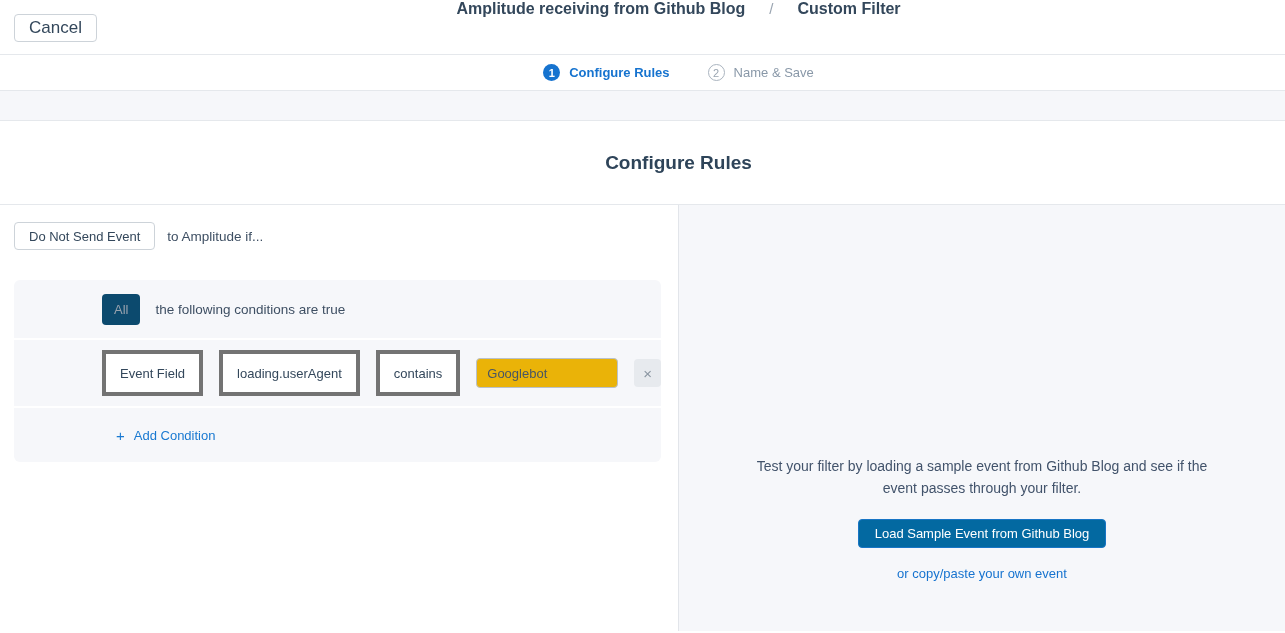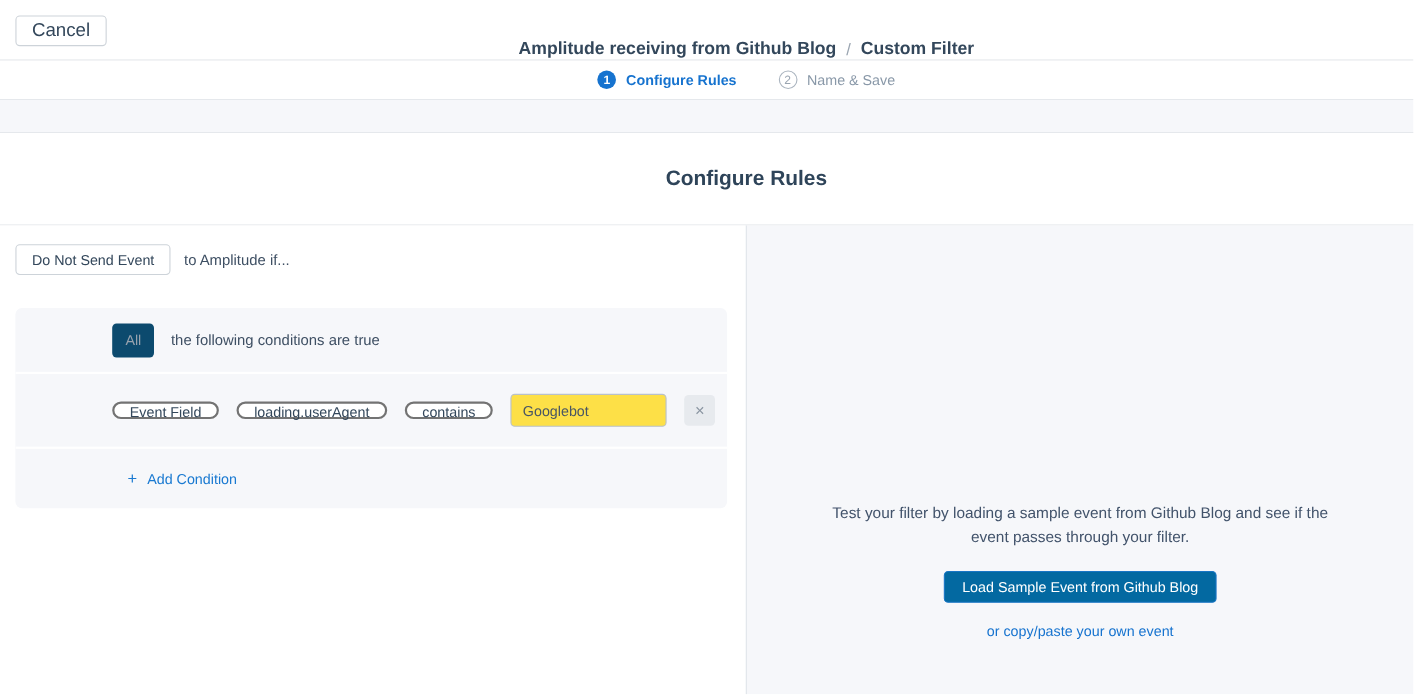--- a/index.html
+++ b/index.html
@@ -27,23 +27,23 @@
     border-radius: 4px;
     font-family: "Liberation Sans", sans-serif;
     font-size: 17px;
     color: #33475b;
     cursor: pointer;
   }
   .breadcrumb {
     position: absolute;
     left: 72px; right: 0; top: 0; bottom: 0;
     display: flex;
-    align-items: flex-end;
-    justify-content: center;
-    gap: 9px;
+    align-items: flex-start;
+    justify-content: center;
+    gap: 24px;
     font-size: 16px;
     font-weight: bold;
     color: #33475b;
   }
   .breadcrumb .sep {
     color: #9aa5b1;
     font-weight: normal;
     font-size: 15px;
   }
 
@@ -173,36 +173,36 @@
     padding: 8px 12px;
     border-radius: 4px;
     cursor: default;
   }
   .operator-suffix {
     font-size: 13.5px;
     color: #3e4f63;
   }
 
   .pill-btn {
-    height: 16px;
+    height: 46px;
     padding: 0 14px;
     background: #fff;
-    border: 2px solid #737373;
-    border-radius: 12px;
+    border: 4px solid #737373;
+    border-radius: 0;
     font-family: "Liberation Sans", sans-serif;
     font-size: 13px;
     color: #33475b;
     cursor: pointer;
     white-space: nowrap;
   }
   .value-input {
     width: 142px;
     height: 30px;
     padding: 0 10px;
-    background: #fde047;
+    background: #eab308;
     border: 1px solid #b9c1cb;
     border-radius: 4px;
     font-family: "Liberation Sans", sans-serif;
     font-size: 13px;
     color: #495664;
   }
   .remove-btn {
     width: 28px; height: 28px;
     background: #e7eaee;
     border: none;

